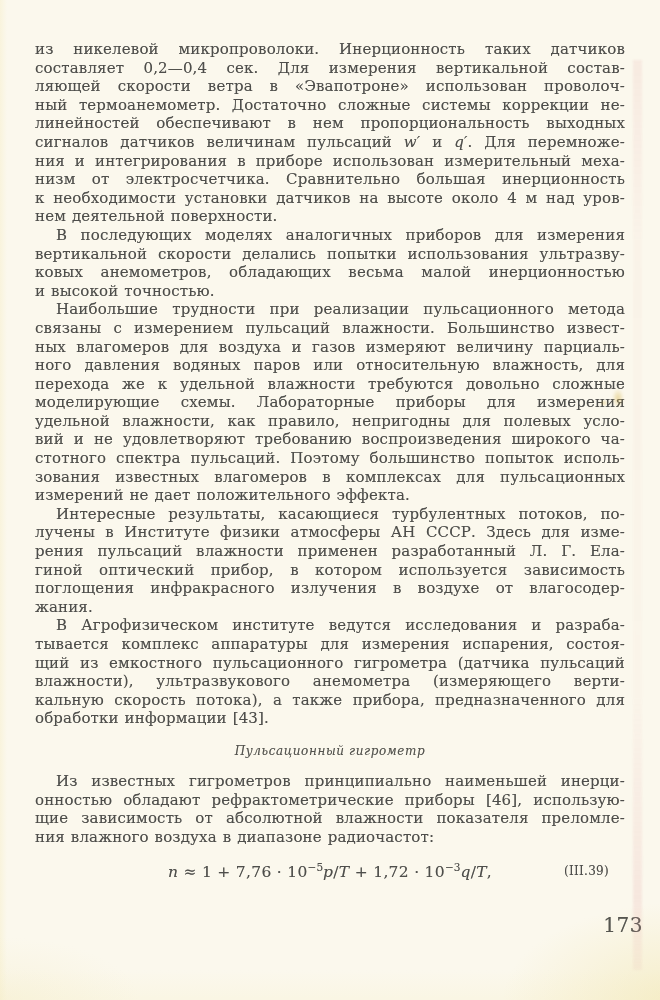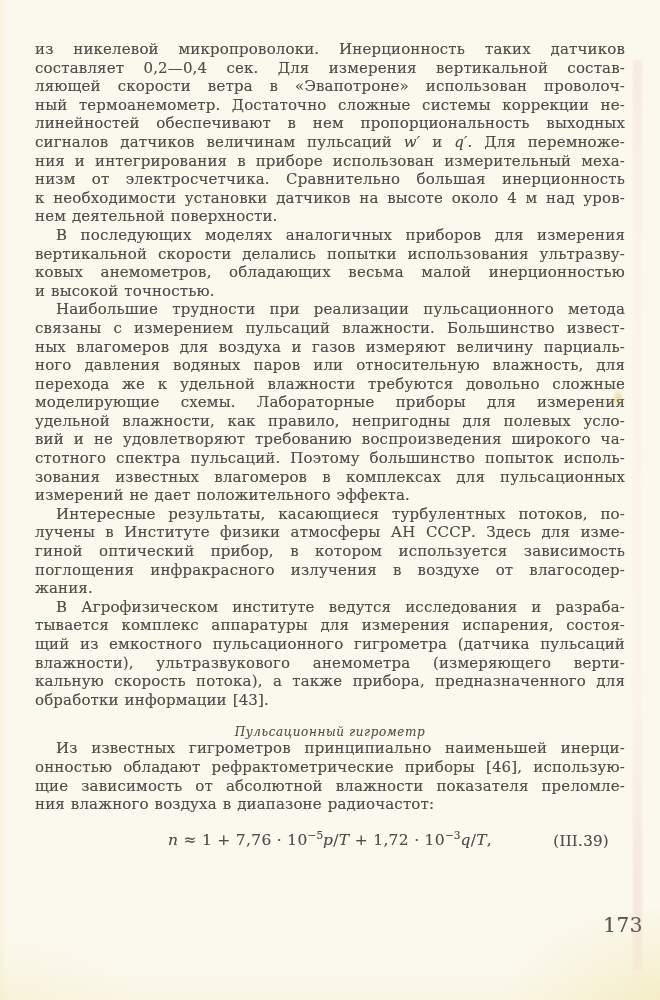--- a/index.html
+++ b/index.html
@@ -56,36 +56,36 @@
   .heading {
     margin: 16px 0 0 0;
     font-size: 12px;
     font-weight: normal;
     font-style: italic;
     letter-spacing: 0.6px;
     text-align: center;
     color: #54544f;
     text-shadow: 0 0 0.5px rgba(84,84,79,0.45);
   }
-  .after-heading { }
+  .after-heading { margin-top: 14px; }
   .formula-row {
     position: relative;
     margin-top: 17px;
     height: 22px;
     text-align: center;
     font-size: 15.5px;
     color: #4e4e4b;
     text-shadow: 0 0 0.5px rgba(78,78,75,0.45);
   }
   .formula { letter-spacing: 0.3px; }
   .eq-number {
     position: absolute;
     right: 16px;
     top: 1px;
-    font-size: 15px;
+    font-size: 12px;
     letter-spacing: 0.3px;
   }
   .page-number {
     position: absolute;
     top: 913px;
     right: 48px;
     font-size: 20px;
     letter-spacing: 0.5px;
     color: #55554f;
     text-shadow: 0 0 0.5px rgba(85,85,79,0.45);
@@ -159,20 +159,21 @@
           <div class="tline">моделирующие схемы. Лабораторные приборы для измерения</div>
           <div class="tline">удельной влажности, как правило, непригодны для полевых усло-</div>
           <div class="tline">вий и не удовлетворяют требованию воспроизведения широкого ча-</div>
           <div class="tline">стотного спектра пульсаций. Поэтому большинство попыток исполь-</div>
           <div class="tline">зования известных влагомеров в комплексах для пульсационных</div>
           <div class="tline lastline">измерений не дает положительного эффекта.</div>
         </div>
         <div class="para">
           <div class="tline firstline">Интересные результаты, касающиеся турбулентных потоков, по-</div>
           <div class="tline">лучены в Институте физики атмосферы АН СССР. Здесь для изме-</div>
+          <div class="tline">рения пульсаций влажности применен  разработанный Л. Г. Ела-</div>
           <div class="tline">гиной оптический  прибор, в котором  используется  зависимость</div>
           <div class="tline">поглощения инфракрасного излучения в воздухе от влагосодер-</div>
           <div class="tline lastline">жания.</div>
         </div>
         <div class="para">
           <div class="tline firstline">В Агрофизическом институте ведутся исследования и разраба-</div>
           <div class="tline">тывается комплекс аппаратуры для измерения испарения, состоя-</div>
           <div class="tline">щий из емкостного пульсационного гигрометра (датчика пульсаций</div>
           <div class="tline">влажности), ультразвукового анемометра (измеряющего верти-</div>
           <div class="tline">кальную скорость потока), а также прибора, предназначенного для</div>

